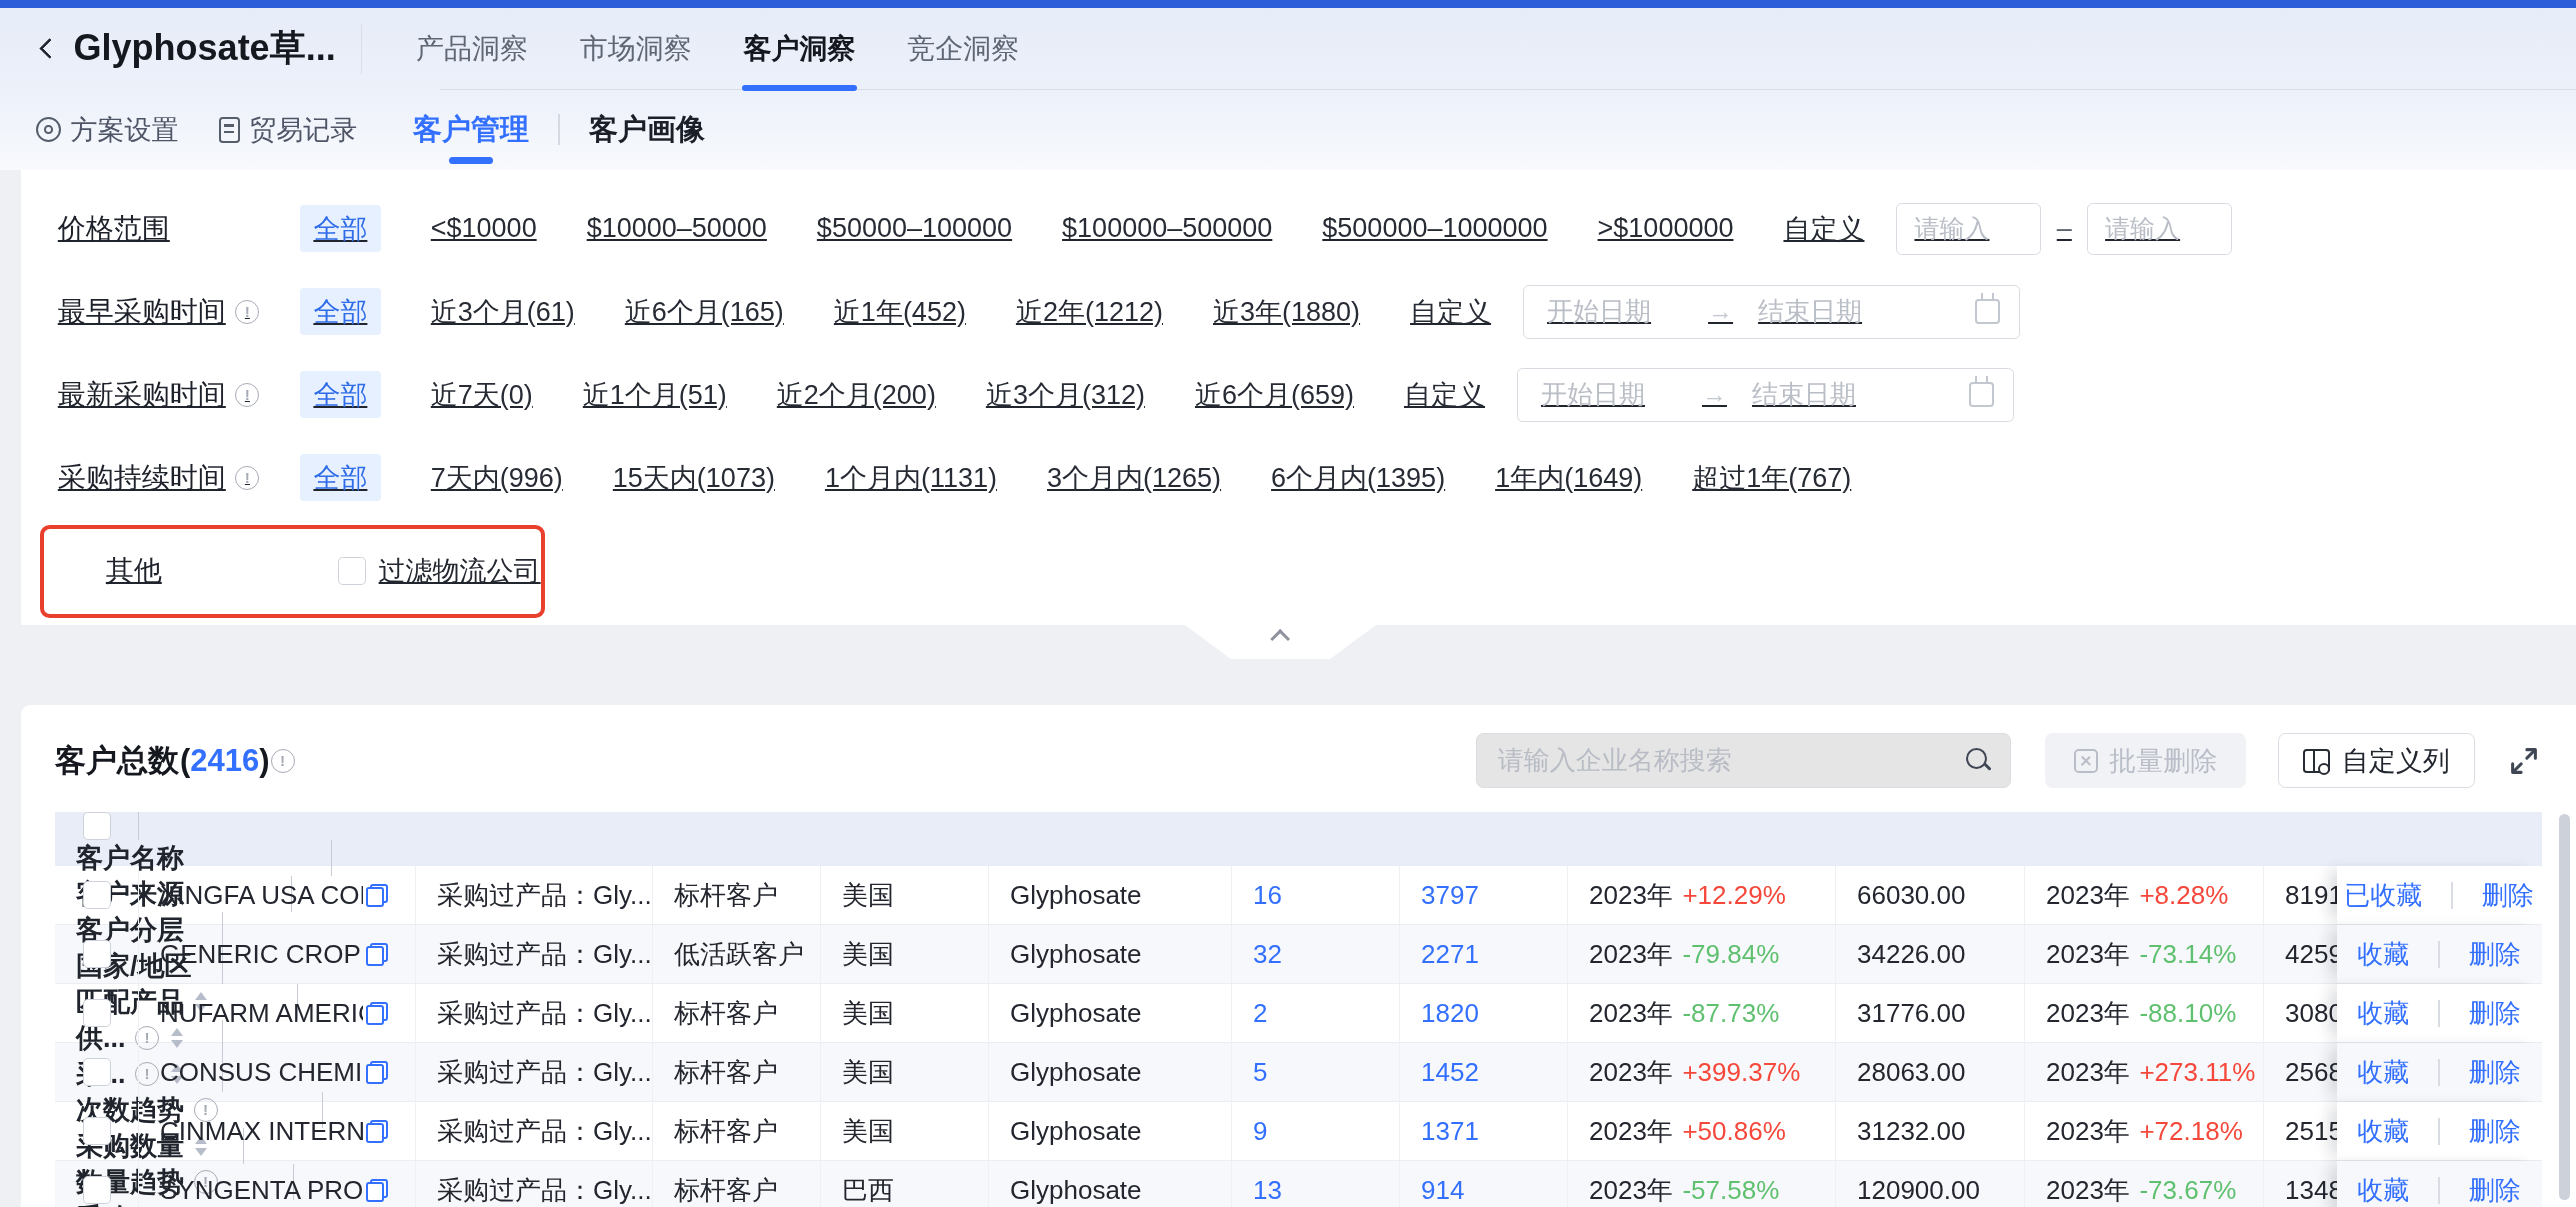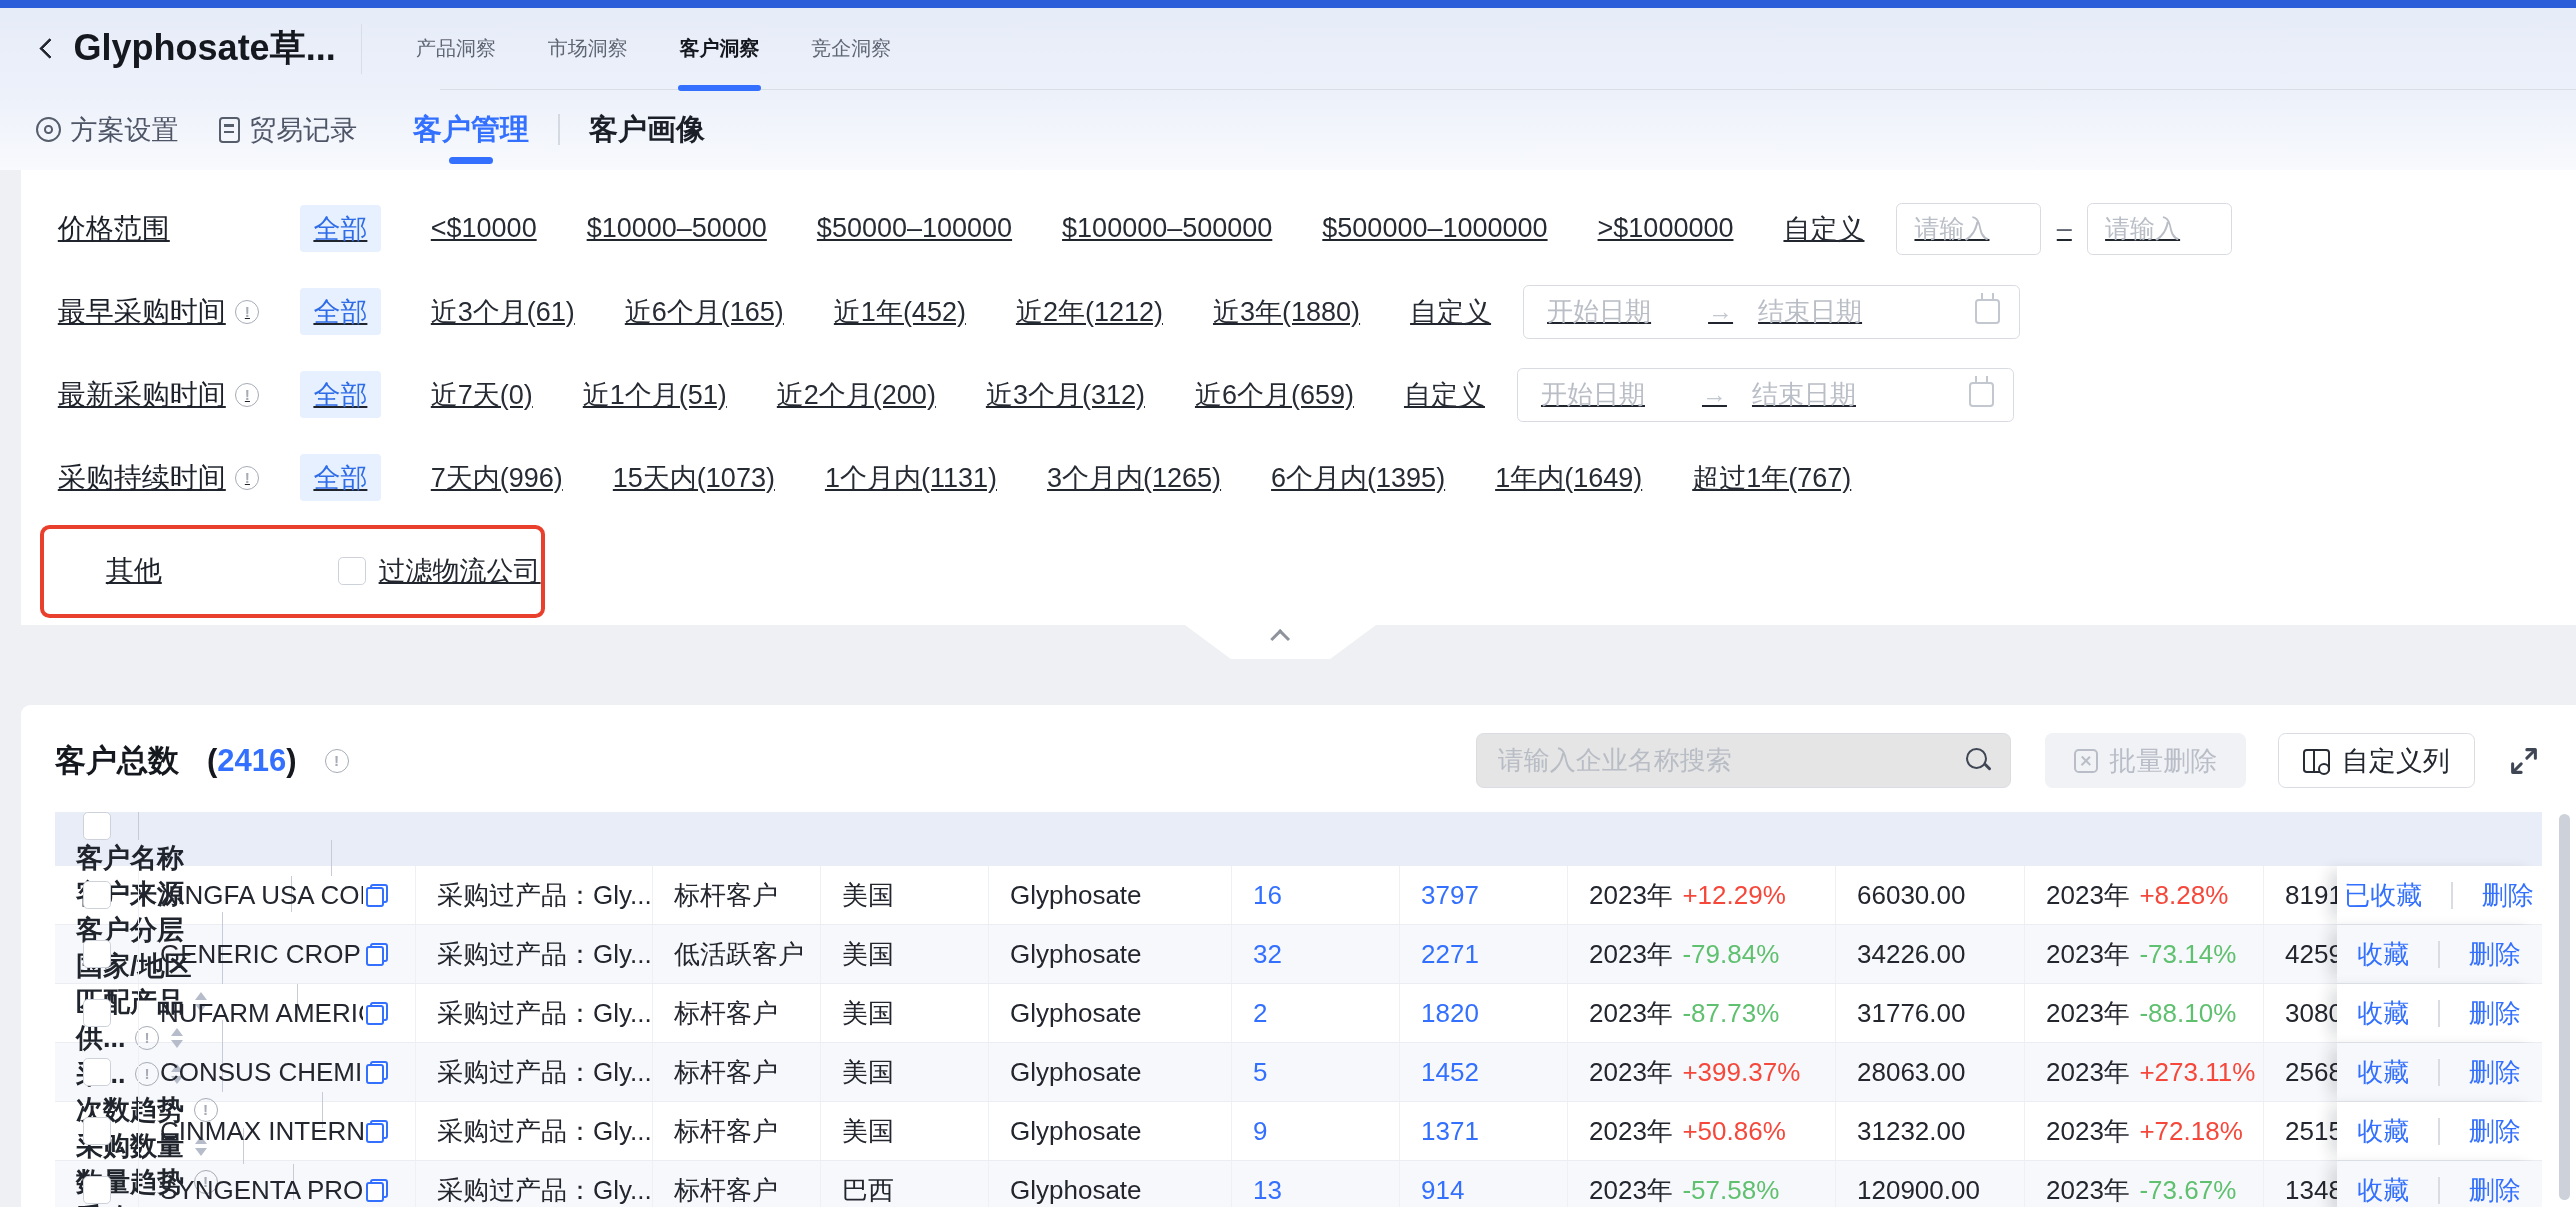--- a/index.html
+++ b/index.html
@@ -17,21 +17,21 @@
   
   .hdr{background:linear-gradient(180deg,#e6ecf8 0%,#edf1fa 55%,#f8fafd 100%);height:162px;position:relative;}
   .hdr-row1{height:82px;display:flex;align-items:center;position:relative;}
   .hdr-line{position:absolute;left:440px;right:0;bottom:0;height:1px;background:var(--line);}
   .title-block{display:flex;align-items:center;padding-left:34px;width:361px;}
   .back{width:32px;height:32px;display:flex;align-items:center;justify-content:center;cursor:pointer;}
   .back i{width:15.3px;height:15.3px;border-left:3.8px solid #23272f;border-bottom:3.8px solid #23272f;transform:rotate(45deg);border-radius:1px;}
   h1.title{font-size:36px;font-weight:bold;color:#15181e;margin-left:7.6px;white-space:nowrap;}
   .vdiv{width:1px;height:50px;background:var(--line);margin-right:52px;}
   .main-tabs{display:flex;gap:48px;height:100%;align-items:center;}
-  .tab{position:relative;height:100%;display:flex;align-items:center;font-size:20px;color:#5f6674;cursor:pointer;padding:0 1.9px;}
+  .tab{position:relative;height:100%;display:flex;align-items:center;font-size:28px;color:#5f6674;cursor:pointer;padding:0 1.9px;}
   .tab.active{color:#15181e;font-weight:bold;}
   .tab .tab-underline{position:absolute;left:0;right:0;bottom:-1px;height:5.7px;background:var(--accent);border-radius:2.9px;}
   .hdr-row2{height:80px;display:flex;align-items:center;position:relative;}
   .hdr-tools{display:flex;gap:40px;padding-left:36px;width:361px;align-items:center;}
   .tool{display:flex;align-items:center;gap:9.6px;font-size:27px;color:#4e5566;cursor:pointer;}
   .icon-target{width:25px;height:25px;border:2.4px solid #565d6b;border-radius:50%;display:flex;align-items:center;justify-content:center;}
   .icon-target i{width:8.6px;height:8.6px;border:2.4px solid #565d6b;border-radius:50%;}
   .icon-doc{width:21px;height:26px;border:2.4px solid #565d6b;border-radius:3.8px;position:relative;}
   .icon-doc::before,.icon-doc::after{content:"";position:absolute;left:3.8px;right:3.8px;height:2.4px;background:#565d6b;}
   .icon-doc::before{top:5.7px;} .icon-doc::after{top:12.4px;}
@@ -63,21 +63,21 @@
   .other-wrap{margin-left:-13.4px;margin-top:5.7px;width:505px;height:93px;border:4.8px solid var(--annotation);border-radius:9.6px;display:flex;align-items:center;padding-left:13.4px;}
   .other-label{font-size:28px;color:#1d212a;width:242px;padding-left:4.8px;margin-left:44px;}
   .cbx{width:28px;height:28px;border:1.9px solid #cdd1d9;border-radius:4.8px;background:#fff;flex:none;cursor:pointer;}
   .other-cbx-label{font-size:27px;color:#23272f;margin-left:12.4px;white-space:nowrap;}
   .notch{position:absolute;left:1164px;bottom:-34px;width:191px;height:34px;background:#fff;
          clip-path:polygon(0 0,100% 0,76% 100%,24% 100%);display:flex;align-items:flex-start;justify-content:center;cursor:pointer;}
   .notch i{margin-top:6.7px;width:14.3px;height:14.3px;border-top:3.3px solid #8e939e;border-left:3.3px solid #8e939e;transform:rotate(45deg);}
   
   .card{position:absolute;left:21px;right:0;top:705px;bottom:0;background:#fff;border-radius:9.6px 0 0 0;padding:25px 34px 0 34px;overflow:hidden;}
   .card-top{height:61px;display:flex;align-items:center;}
-  .summary{display:flex;align-items:center;gap:28px;}
+  .summary{display:flex;align-items:center;gap:1px;}
   .summary .s-label{font-size:31px;font-weight:bold;color:#15181e;}
   .summary .s-count{font-size:31px;font-weight:bold;color:#15181e;}
   .summary .s-count b{color:var(--accent);}
   .card-top .spacer{flex:1;}
   .searchbox{width:535px;height:55px;border:1.4px solid #d9dce3;border-radius:7.6px;display:flex;align-items:center;padding:0 19px 0 3.8px;background:#e5e5e5;}
   .searchbox input{flex:1;border:none;outline:none;font-size:26px;padding:0 17px;color:var(--ink);background:transparent;}
   .searchbox input::placeholder{color:#b8bcc5;}
   .icon-search{width:25px;height:25px;position:relative;flex:none;cursor:pointer;}
   .icon-search::before{content:"";position:absolute;left:0;top:0;width:17px;height:17px;border:2.9px solid #3f4654;border-radius:50%;}
   .icon-search::after{content:"";position:absolute;left:17px;top:17px;width:8.6px;height:2.9px;background:#3f4654;transform:rotate(45deg);border-radius:1.9px;}

